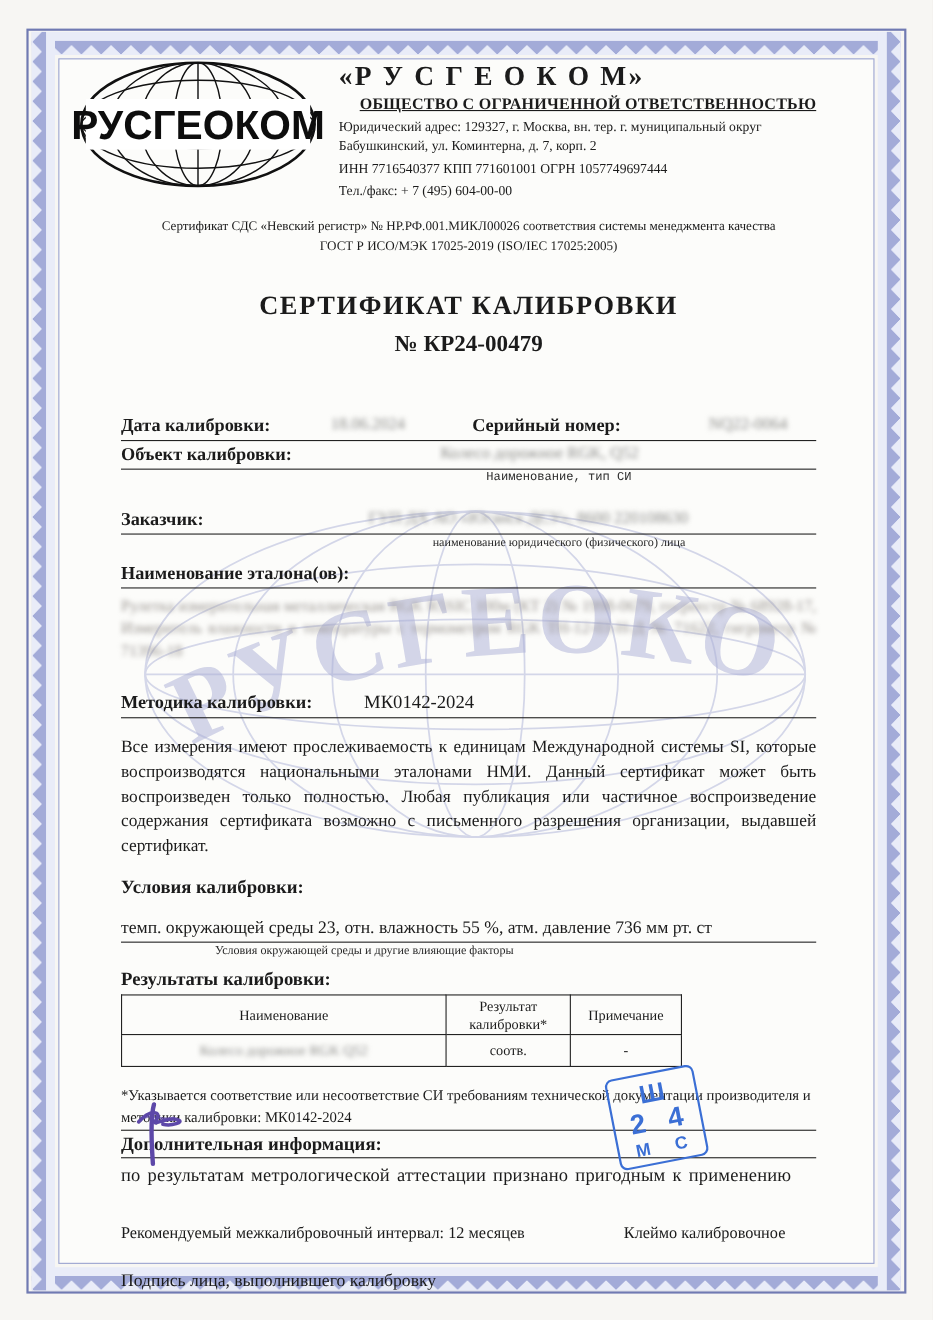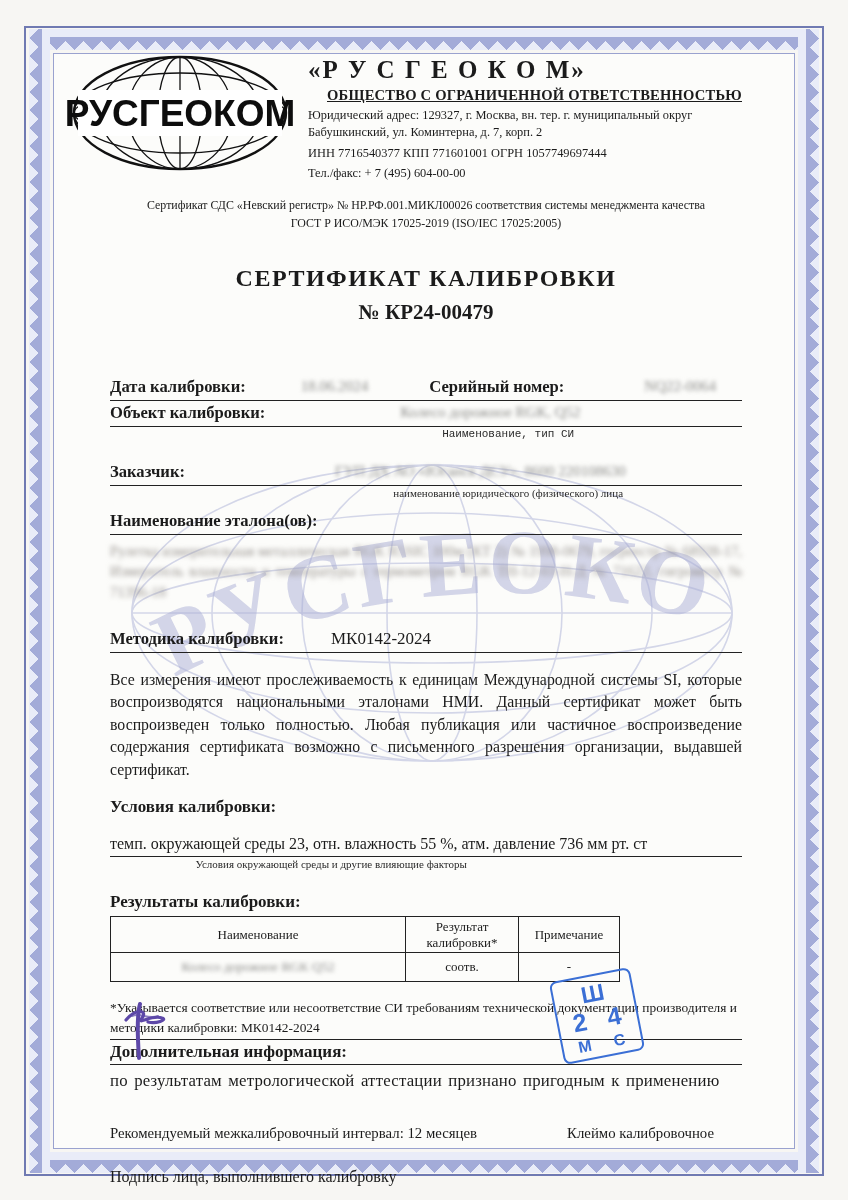--- a/index.html
+++ b/index.html
@@ -158,21 +158,21 @@
     </div>
 
     <div class="para" style="margin-top:16px;">Все измерения имеют прослеживаемость к единицам Международной системы SI, которые воспроизводятся национальными эталонами НМИ. Данный сертификат может быть воспроизведен только полностью. Любая публикация или частичное воспроизведение содержания сертификата возможно с письменного разрешения организации, выдавшей сертификат.</div>
 
     <div class="heading" style="margin-top:16px;">Условия калибровки:</div>
     <div class="u-row" style="margin-top:18px;">
       <span class="val" style="font-size:16px;">темп. окружающей среды 23, отн. влажность 55 %, атм. давление 736 мм рт. ст</span>
     </div>
     <div class="caption" style="padding-right:30%;">Условия окружающей среды и другие влияющие факторы</div>
 
-    <div class="heading" style="margin-top:22px;">Результаты калибровки:</div>
+    <div class="heading" style="margin-top:10px;">Результаты калибровки:</div>
     <table class="results">
       <tbody>
           <tr>
         <th style="width:282px;">Наименование</th>
         <th style="width:100px;">Результат калибровки*</th>
         <th style="width:88px;">Примечание</th>
       </tr>
       <tr>
         <td class="blur">Колесо дорожное RGK Q52</td>
         <td>соотв.</td>

